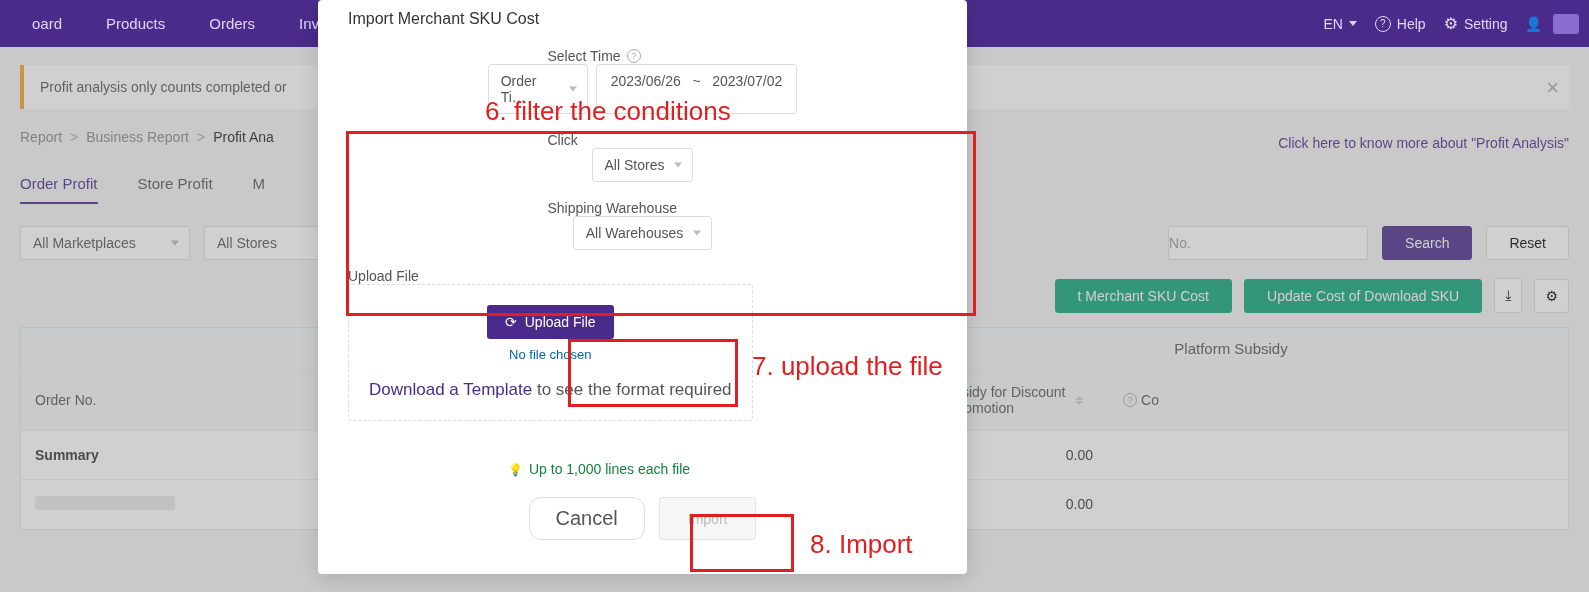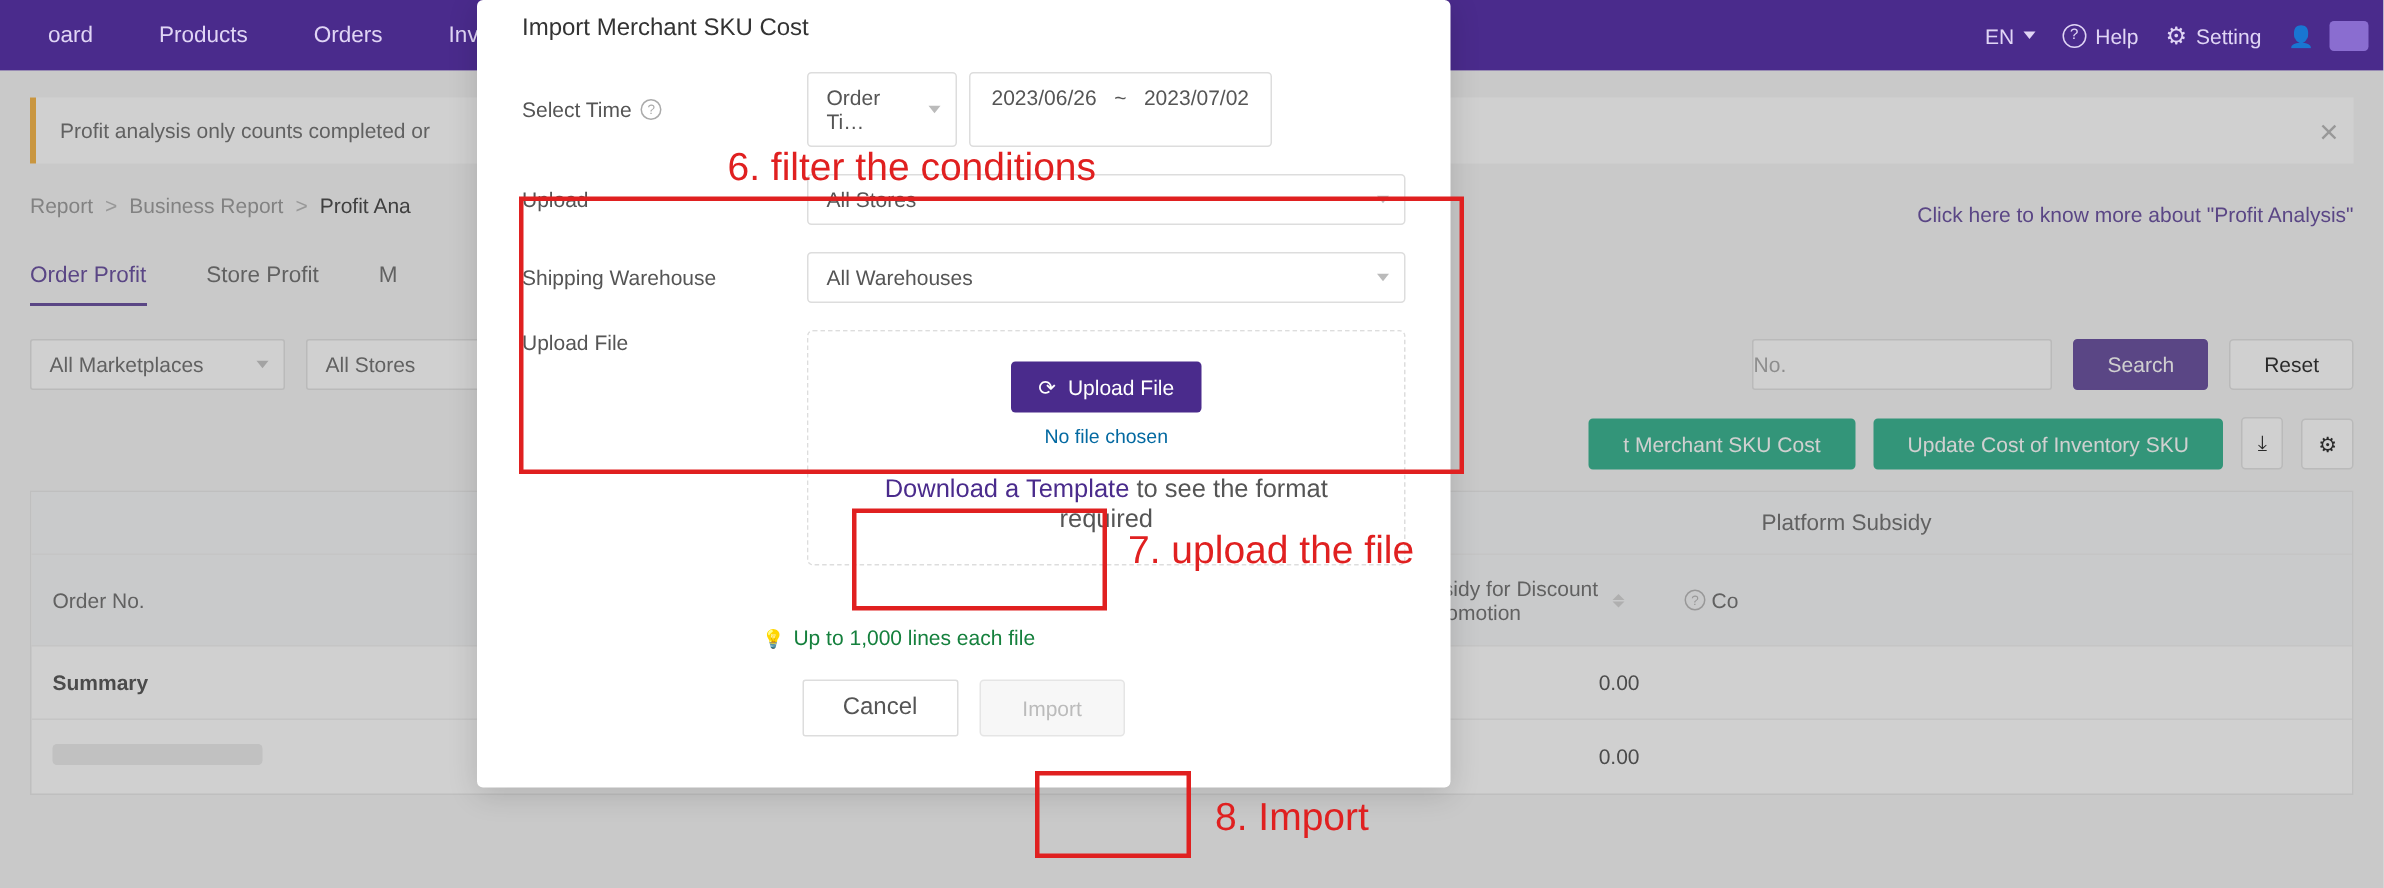--- a/index.html
+++ b/index.html
@@ -61,38 +61,38 @@
   .tbl-row .c { padding:16px 8px; text-align:right; color:#333; font-size:14px; }
   .tbl-row .c1 { text-align:left; font-weight:600; padding-left:14px; }
   .tbl-row .c7 { text-align:right; padding-right:14px; }
   .redact { display:inline-block; background:#e8e8e8; border-radius:3px; height:14px; width:140px; }
   
   
   .modal { position:absolute; top:0; left:318px; width:649px; background:#fff; border-radius:4px; box-shadow:0 4px 20px rgba(0,0,0,0.15); padding:10px 0 34px 0; z-index:100; }
   .modal-title { font-size:16px; color:#333; padding:0 30px 10px 30px; }
   .modal-section { padding:10px 30px; }
   .modal-section h4 { font-size:15px; font-weight:600; color:#333; margin-bottom:18px; }
-  .mrow { display:flex; align-items:center; margin-bottom:18px; }
+  .mrow { display:flex; align-items:center; margin-bottom:18px;flex-direction:column; }
   .mlabel { width:190px; color:#555; font-size:14px; display:flex; align-items:center; gap:6px; }
   .mctrl { flex:1; display:flex; gap:8px; }
   .msel { border:1px solid #ddd; padding:8px 28px 8px 12px; border-radius:3px; position:relative; color:#555; background:#fff; font-size:14px; }
   .msel.small { width:100px; }
   .msel.wide { flex:1; }
   .msel::after { content:""; position:absolute; right:10px; top:50%; width:0; height:0; border-left:4px solid transparent; border-right:4px solid transparent; border-top:5px solid #bbb; transform:translateY(-50%); }
   .mdate { border:1px solid #ddd; padding:8px 14px; border-radius:3px; color:#555; background:#fff; font-size:14px; }
   .upload-zone { border:1px dashed #ddd; border-radius:4px; padding:20px; text-align:center; flex:1; }
   .btn-up { background:#4a2b8c; color:#fff; border:none; padding:9px 18px; border-radius:3px; font-size:14px; display:inline-flex; align-items:center; gap:8px; cursor:pointer; }
   .btn-up .up-icon::before { content:"⟳"; font-size:14px; }
   .nofile { color:#0369a1; font-size:13px; margin-top:8px; }
   .tpl { margin-top:18px; font-size:17px; color:#555; }
   .tpl a { color:#4a2b8c; text-decoration:none; }
   .hint { color:#15803d; font-size:14px; margin:12px 0 20px 190px; display:flex; align-items:center; gap:6px; padding:0 30px 0 0; }
   .hint .bulb::before { content:"💡"; font-size:12px; }
   .modal-actions { display:flex; justify-content:center; gap:14px; padding:0 30px; }
-  .btn-plain { border:1px solid #ddd; background:#fff; padding:9px 26px; border-radius:2px; cursor:pointer; font-size:16px; color:#555; }
+  .btn-plain { border:1px solid #ddd; background:#fff; padding:9px 26px; border-radius:12px; cursor:pointer; font-size:20px; color:#555; }
   .btn-disabled { border:1px solid #e5e5e5; background:#f7f7f7; padding:9px 28px; border-radius:3px; color:#bbb; font-size:14px; }
   
   
   .annot-box { position:absolute; border:3px solid #e02020; z-index:200; pointer-events:none; }
   .annot-text { position:absolute; color:#e02020; font-size:26px; font-weight:500; z-index:201; pointer-events:none; }
 </style>
 </head>
 <body>
 
 <div class="topnav">
@@ -151,21 +151,21 @@
     <div class="sel">All Marketplaces</div>
     <div class="sel">All Stores</div>
     <div style="flex:1"></div>
     <div class="inp">No.</div>
     <button class="btn primary">Search</button>
     <button class="btn">Reset</button>
   </div>
   <div class="action-row">
     <div class="spacer"></div>
     <button class="btn green">t Merchant SKU Cost</button>
-    <button class="btn green">Update Cost of Inventory SKU</button>
+    <button class="btn green">Update Cost of Download SKU</button>
     <button class="btn icon-only"><span>⤓</span></button>
     <button class="btn icon-only"><span>⚙</span></button>
   </div>
   <div class="tbl-wrap">
     <div class="tbl-head1">
       <div class="g g1"></div>
       <div class="g g2"></div>
       <div class="g g-ov" style="flex:0 0 600px">Order Value</div>
       <div class="g g-ps">Platform Subsidy</div>
       <div class="g g-co"></div>
@@ -228,21 +228,21 @@
       <div class="mctrl">
         <div class="msel small">Order Ti…</div>
         <div class="mdate">
           <span>2023/06/26</span>
           &nbsp;&nbsp;<span>~</span>&nbsp;&nbsp;
           <span>2023/07/02</span>
         </div>
       </div>
     </div>
     <div class="mrow">
-      <div class="mlabel">Upload</div>
+      <div class="mlabel">Click</div>
       <div class="mctrl">
           <div class="msel wide">All Stores</div>
         </div>
     </div>
     <div class="mrow">
       <div class="mlabel">Shipping Warehouse</div>
       <div class="mctrl">
           <div class="msel wide">All Warehouses</div>
         </div>
     </div>

